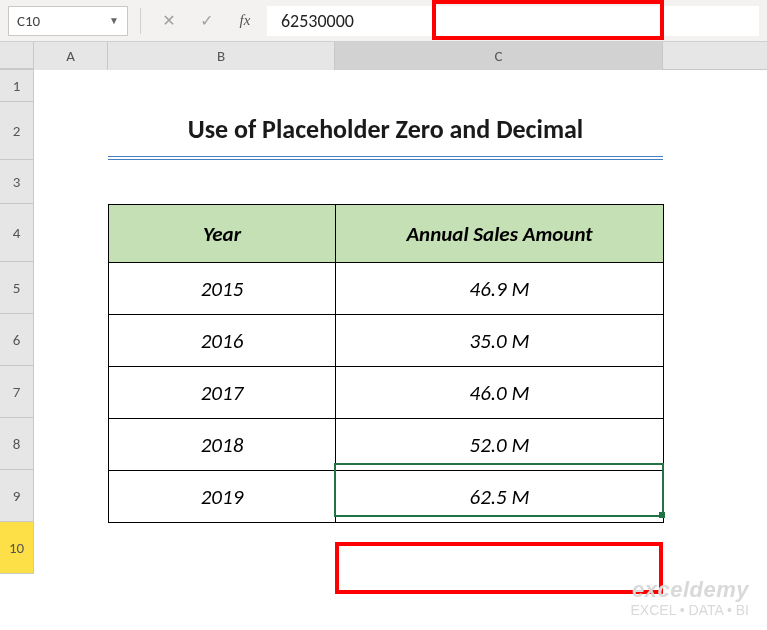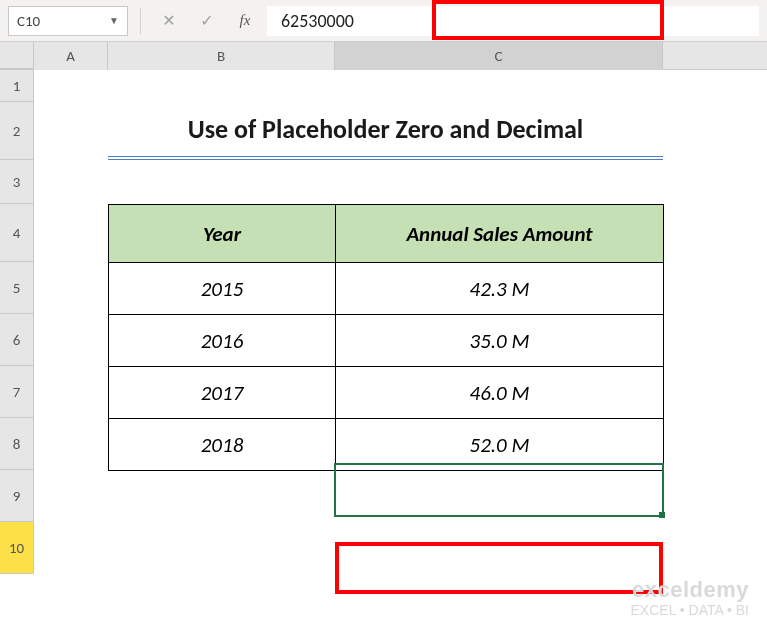--- a/index.html
+++ b/index.html
@@ -136,21 +136,21 @@
     border:2px solid #217346;
     pointer-events:none;
   }
   .sel-handle{position:absolute;right:-3px;bottom:-3px;width:6px;height:6px;background:#217346;}
 
   .watermark {
     position:absolute; right:18px; bottom:12px;
     text-align:right; color:#d9d9d9; font-size:14px; line-height:1.1;
     font-family: Arial, sans-serif;
   }
-  .watermark .wm-top{font-size:22px;font-weight:bold;letter-spacing:0.5px;}
+  .watermark .wm-top{font-size:22px;font-weight:bold;letter-spacing:0.5px;font-style:italic;}
 </style>
 </head>
 <body>
 
 <div class="formula-bar">
   <div class="name-box">
     <span>C10</span>
     <span class="name-box-dd">▼</span>
   </div>
   <div class="fb-sep"></div>
@@ -189,33 +189,37 @@
       <table class="data-table">
         <thead>
           <tr>
             <th class="th-year">Year</th>
             <th class="th-amount">Annual Sales Amount</th>
           </tr>
         </thead>
         <tbody>
           <tr>
             <td class="td-year">2015</td>
-            <td class="td-amount">42.3 M</td>
+            <td class="td-amount">46.9 M</td>
           </tr>
           <tr>
             <td class="td-year">2016</td>
             <td class="td-amount">35.0 M</td>
           </tr>
           <tr>
             <td class="td-year">2017</td>
             <td class="td-amount">46.0 M</td>
           </tr>
           <tr>
             <td class="td-year">2018</td>
             <td class="td-amount">52.0 M</td>
+          </tr>
+          <tr>
+            <td class="td-year">2019</td>
+            <td class="td-amount">62.5 M</td>
           </tr>
         </tbody>
       </table>
       <div class="sel-cell">
         <div class="sel-handle"></div>
       </div>
     </div>
   </div>
 </div>
 

